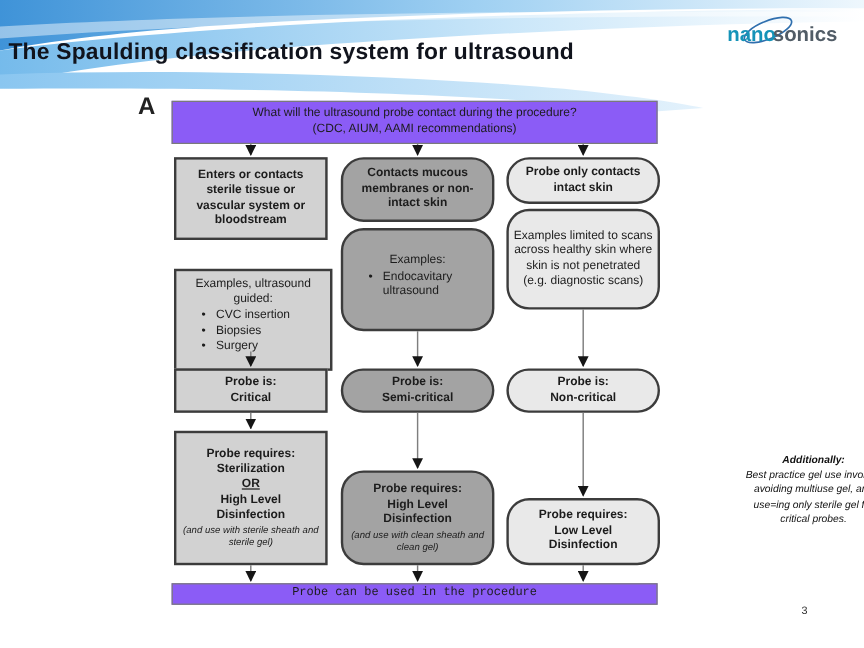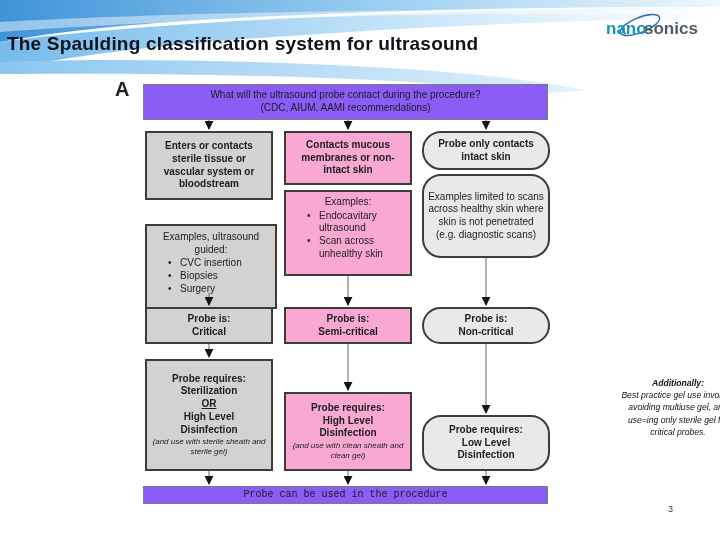--- a/index.html
+++ b/index.html
@@ -19,21 +19,21 @@
     position:absolute;left:115px;top:78px;font-size:20px;font-weight:bold;color:#222;
   }
   .box{
     position:absolute;box-sizing:border-box;
     display:flex;flex-direction:column;justify-content:center;align-items:center;
     text-align:center;font-size:10px;line-height:1.27;color:#1c1c1c;padding:2px 4px;
   }
   .col-box{border:2px solid #3c3c3c;}
   .frame{background:#8b5cf6;border:1.2px solid #7a7a7a;}
   .fill-dark{background:#d2d2d2;}
-  .fill-mid{background:#f9a8d4;}
+  .fill-mid{background:#a3a3a3;border-radius:19px;}
   .fill-light{background:#e9e9e9;border-radius:19px;}
   .bold{font-weight:bold;}
   .u{text-decoration:underline;}
   .req-note{font-style:italic;font-size:8px;line-height:1.25;margin-top:1px;}
   .bullets{align-self:stretch;text-align:left;padding-left:16px;margin-top:1px;}
   .bullet-row{position:relative;padding-left:13px;}
   .bullet-row::before{content:"\2022";position:absolute;left:1px;top:0;}
   .arrows{position:absolute;left:0;top:0;pointer-events:none;}
   
   .side-note{
@@ -105,25 +105,24 @@
   <div class="bold">Probe requires:</div>
   <div class="bold">Sterilization</div>
   <div class="bold u">OR</div>
   <div class="bold">High Level</div>
   <div class="bold">Disinfection</div>
   <div class="req-note">(and use with sterile sheath and sterile gel)</div>
 </div>
 
 <div class="box col-box fill-mid bold" style="left:284px;top:131px;width:128px;height:54px;">Contacts mucous membranes or non-intact skin</div>
 
-<div class="box col-box fill-mid" style="left:284px;top:190px;width:128px;height:86px;justify-content:flex-start;padding-top:4px;">
+<div class="box col-box fill-mid" style="left:284px;top:190px;width:128px;height:86px;justify-content:flex-start;padding-top:19px;">
   <div>Examples:</div>
   <div class="bullets">
     <div class="bullet-row">Endocavitary ultrasound</div>
-    <div class="bullet-row">Scan across unhealthy skin</div>
   </div>
 </div>
 
 <div class="box col-box fill-mid bold" style="left:284px;top:307px;width:128px;height:37px;">
   <div>Probe is:</div>
   <div>Semi-critical</div>
 </div>
 
 <div class="box col-box fill-mid" style="left:284px;top:392px;width:128px;height:79px;">
   <div class="bold">Probe requires:</div>

